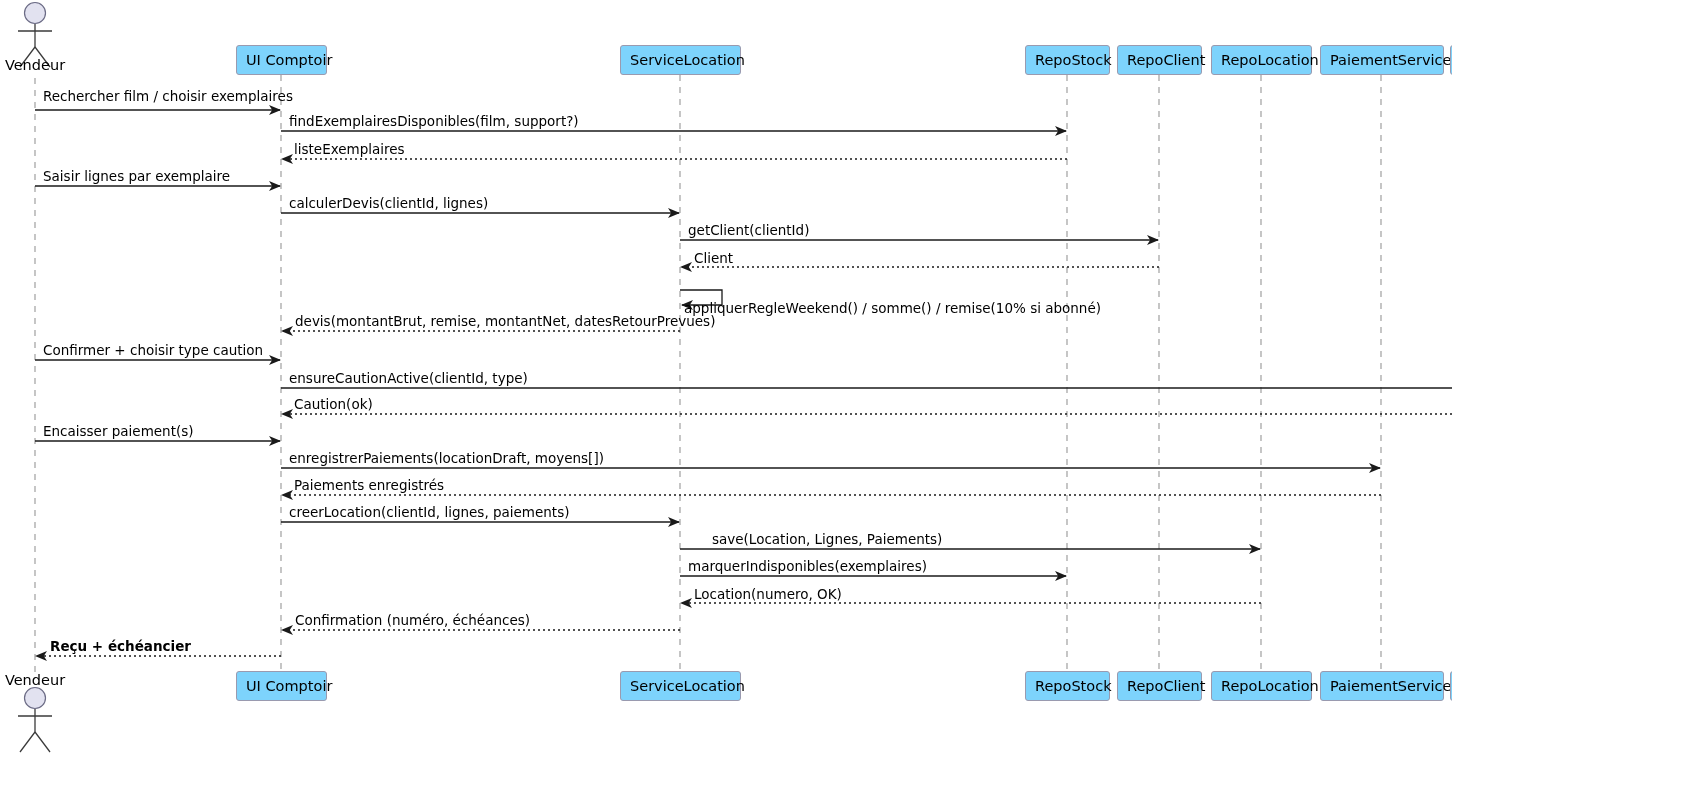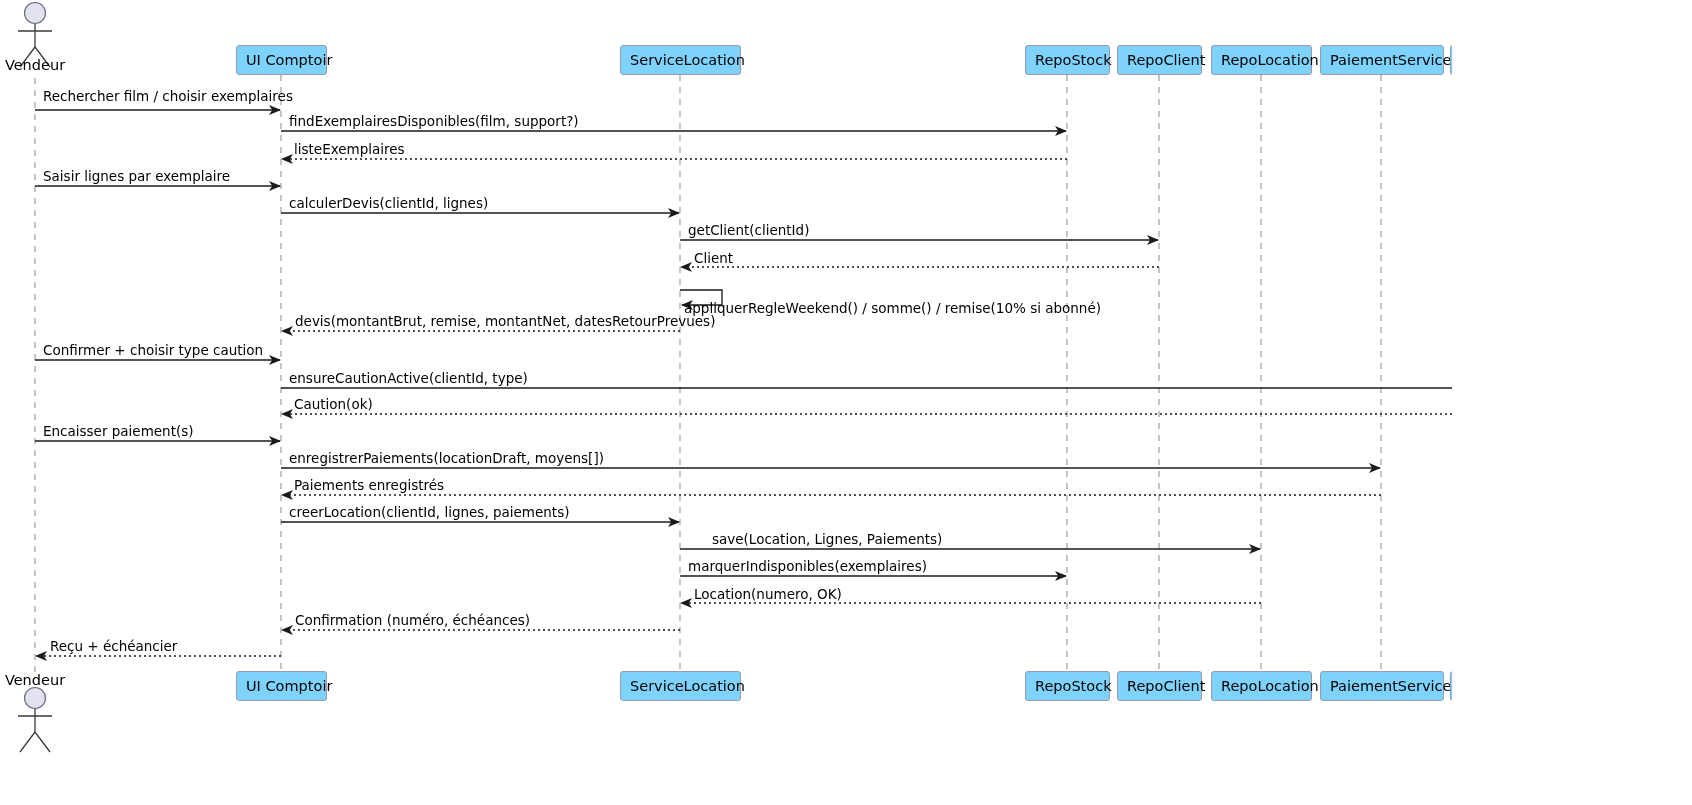--- a/index.html
+++ b/index.html
@@ -156,16 +156,16 @@
       <div class="msg-label" style="left: 289px; top: 370px;">ensureCautionActive(clientId, type)</div>
       <div class="msg-label" style="left: 294px; top: 396px;">Caution(ok)</div>
       <div class="msg-label" style="left: 43px; top: 423px;">Encaisser paiement(s)</div>
       <div class="msg-label" style="left: 289px; top: 450px;">enregistrerPaiements(locationDraft, moyens[])</div>
       <div class="msg-label" style="left: 294px; top: 477px;">Paiements enregistrés</div>
       <div class="msg-label" style="left: 289px; top: 504px;">creerLocation(clientId, lignes, paiements)</div>
       <div class="msg-label" style="left: 688px; top: 531px; margin-left: 24px;">save(Location, Lignes, Paiements)</div>
       <div class="msg-label" style="left: 688px; top: 558px;">marquerIndisponibles(exemplaires)</div>
       <div class="msg-label" style="left: 694px; top: 586px;">Location(numero, OK)</div>
       <div class="msg-label" style="left: 295px; top: 612px;">Confirmation (numéro, échéances)</div>
-      <div class="msg-label" style="left: 50px; top: 638px;">Reçu + échéancier</div>
+      <div class="msg-label" style="left: 50px; top: 638px; font-weight: bold;">Reçu + échéancier</div>
     </div>
 
 </div>
 
 </body></html>

